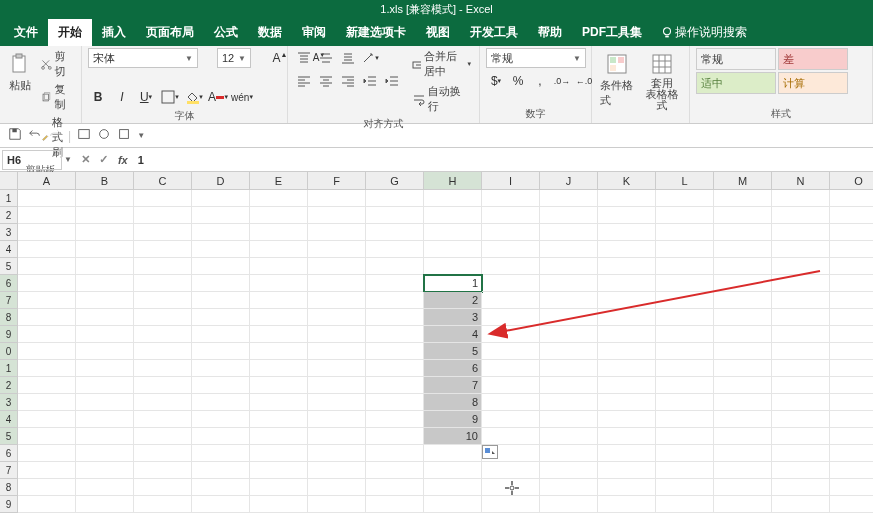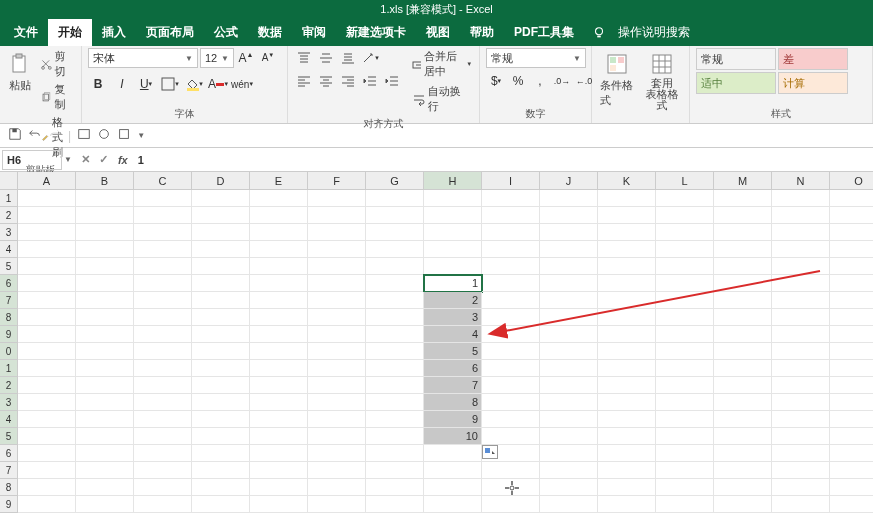--- a/index.html
+++ b/index.html
@@ -3,37 +3,37 @@
 <meta charset="utf-8">
 <style>
   * { box-sizing: border-box; margin: 0; padding: 0; }
   body { font-family: "Microsoft YaHei", Arial, sans-serif; font-size: 12px; background: #fff; color: #333; overflow: hidden; width: 873px; height: 513px; }
   
   .titlebar { background: #0c6b3f; color: #fff; height: 18px; text-align: center; font-size: 11px; line-height: 18px; }
   
   .tabs { background: #0c6b3f; display: flex; height: 28px; align-items: flex-end; padding-left: 4px; }
   .tab { padding: 5px 10px; color: #fff; font-size: 12px; cursor: pointer; font-weight: bold; }
   .tab.active { background: #fff; color: #222; }
-  .tellme { color: #fff; padding: 5px 8px; display: flex; align-items: center; gap: 12px; font-size: 12px; }
+  .tellme { color: #fff; padding: 5px 8px; display: flex; align-items: center; gap: 1px; font-size: 12px; }
   .tellme svg { width: 14px; height: 14px; }
   
   .ribbon { background: #f3f3f3; height: 78px; display: flex; border-bottom: 1px solid #ccc; }
   .group { border-right: 1px solid #ddd; padding: 2px 6px 0 6px; display: flex; flex-direction: column; justify-content: space-between; }
   .group-body { display: flex; gap: 4px; flex: 1; align-items: flex-start; }
   .group-label { text-align: center; font-size: 10px; color: #555; padding: 2px 0; }
   
   .btncol { display: flex; flex-direction: column; gap: 1px; align-items: center; }
   .smallbtn { font-size: 11px; color: #444; display: flex; align-items: center; gap: 3px; padding: 1px 2px; }
   .smallbtn svg { width: 13px; height: 13px; }
   
   .bigbtn { display: flex; flex-direction: column; align-items: center; width: 40px; padding: 4px 2px; }
   .bigbtn svg { width: 24px; height: 24px; }
   .bigbtn span { font-size: 11px; color: #444; margin-top: 2px; }
   
-  .fontrow { display: flex; gap: 2px; align-items: center; margin-bottom: 3px; }
+  .fontrow { display: flex; gap: 19px; align-items: center; margin-bottom: 16px; }
   .fontrow2 { display: flex; gap: 4px; align-items: center; }
   .combo { border: 1px solid #c5c5c5; background: #fff; font-size: 11px; height: 20px; display: flex; align-items: center; padding: 0 4px; justify-content: space-between; }
   .combo .drop { font-size: 8px; color: #666; }
   
   .ibtn { width: 20px; height: 20px; display: flex; align-items: center; justify-content: center; }
   
   .stylesgrid { display: grid; grid-template-columns: 80px 70px; grid-auto-rows: 22px; gap: 2px; }
   .stylecell { border: 1px solid #ccc; font-size: 11px; display: flex; align-items: center; padding: 0 4px; }
   
   .qat { background: #fff; height: 24px; border-bottom: 1px solid #ccc; display: flex; align-items: center; gap: 6px; padding: 0 8px; }
@@ -75,20 +75,21 @@
 <div class="tabs">
   <div class="tab">文件</div>
   <div class="tab active">开始</div>
   <div class="tab">插入</div>
   <div class="tab">页面布局</div>
   <div class="tab">公式</div>
   <div class="tab">数据</div>
   <div class="tab">审阅</div>
   <div class="tab">新建选项卡</div>
   <div class="tab">视图</div>
+  <div class="tab">开发工具</div>
   <div class="tab">帮助</div>
   <div class="tab">PDF工具集</div>
   <div class="tellme">
     <svg viewBox="0 0 16 16">
         <circle cx="8" cy="6" r="4" fill="none" stroke="#fff" stroke-width="1.2"></circle>
         <path d="M6 11h4v2H6z" fill="#fff"></path>
       </svg>
     <span>操作说明搜索</span>
   </div>
 </div>

